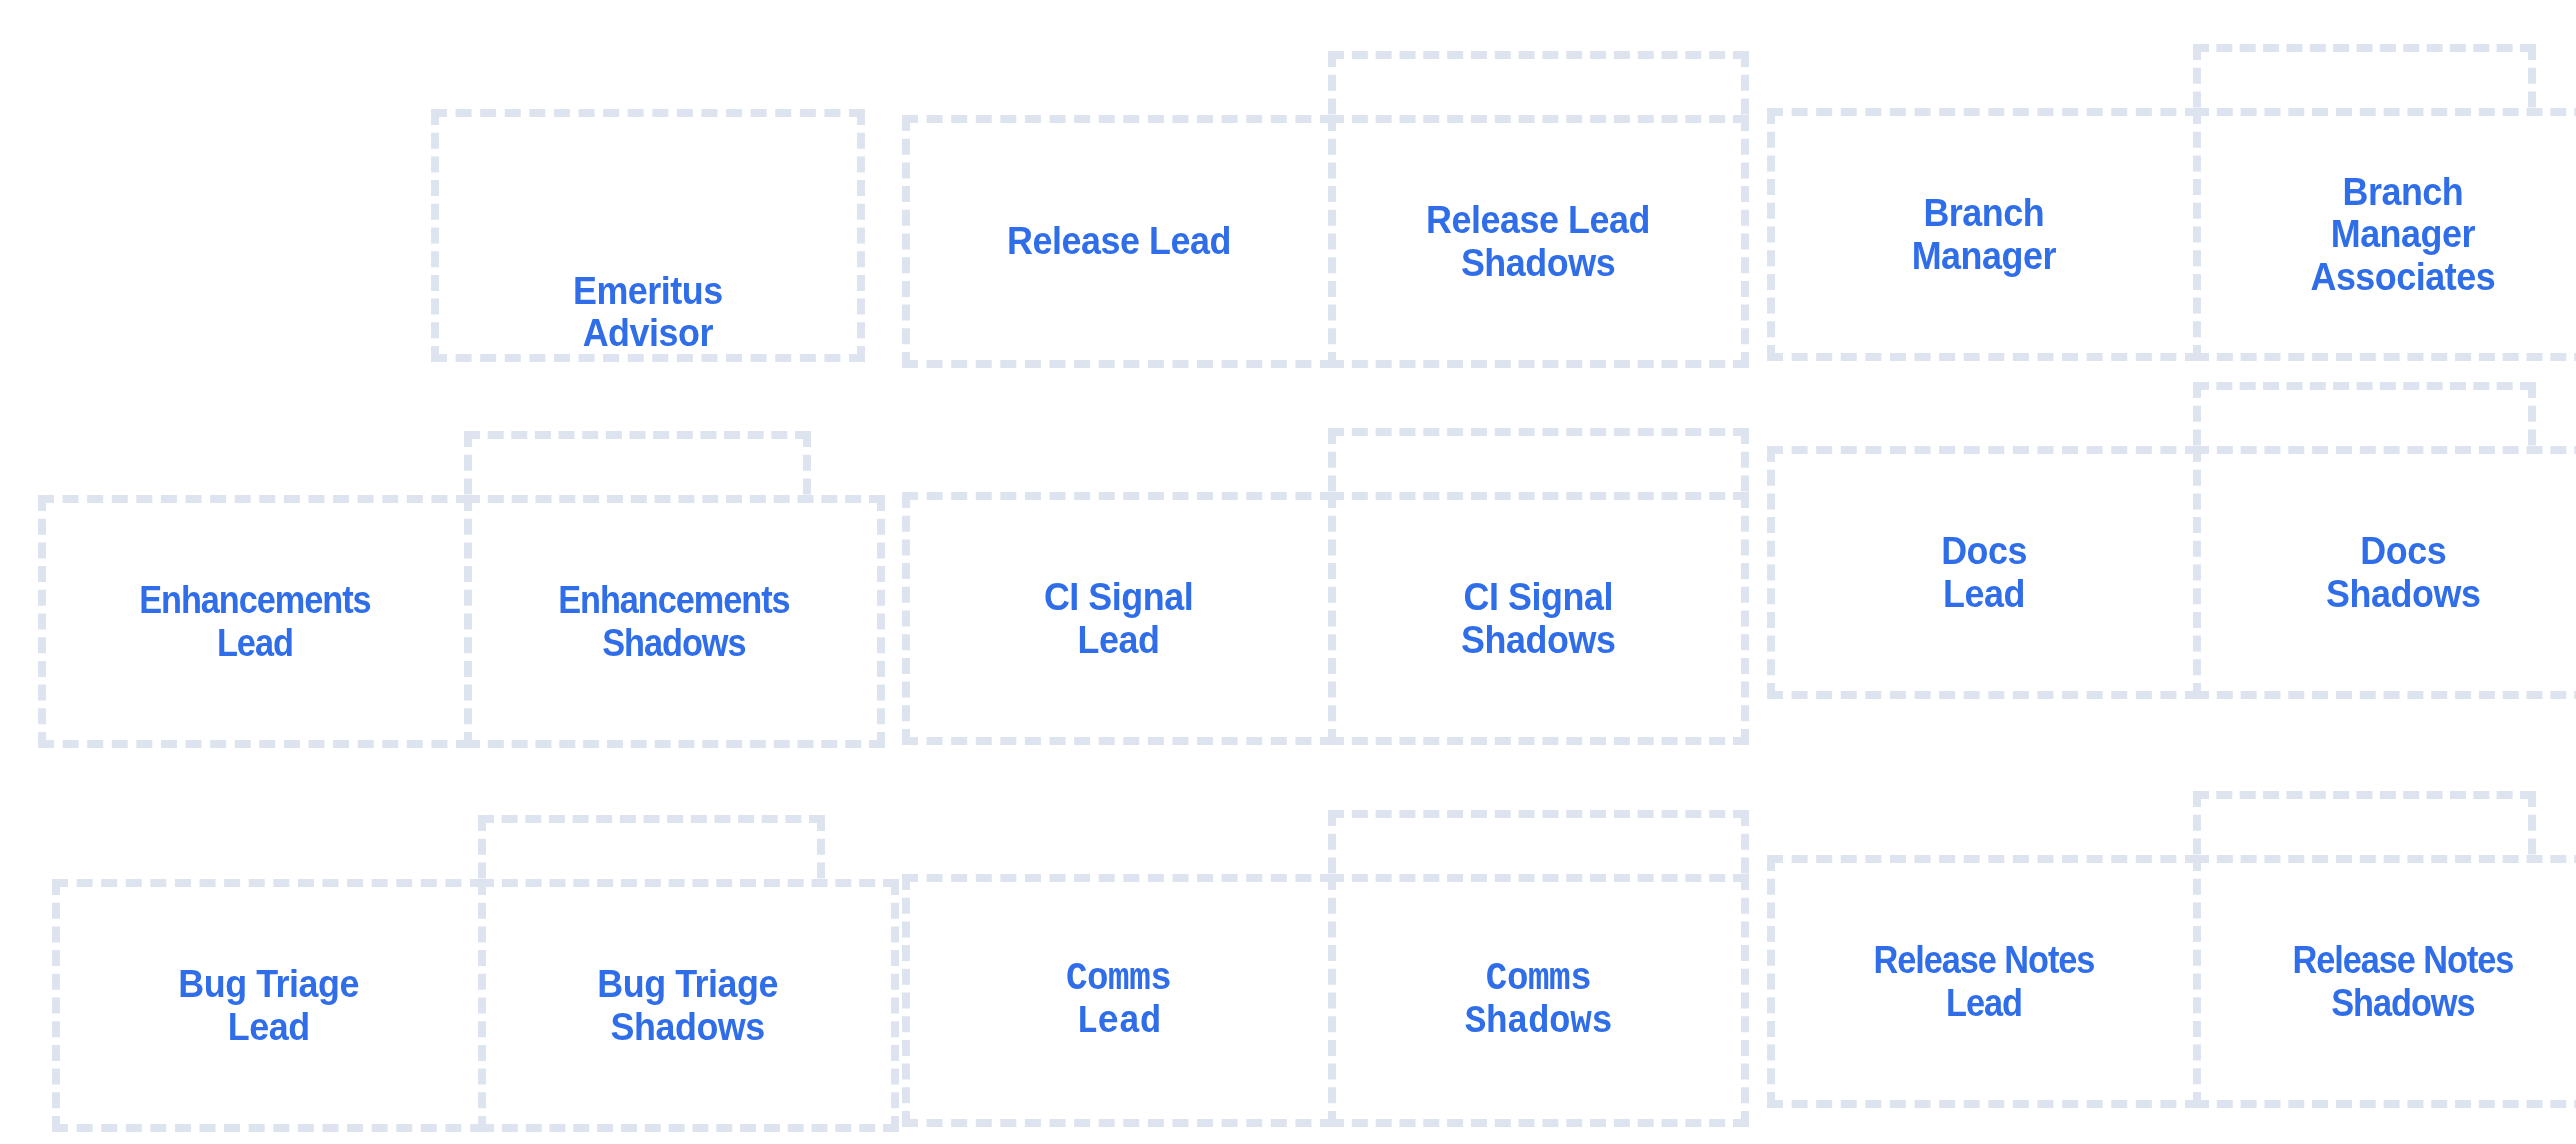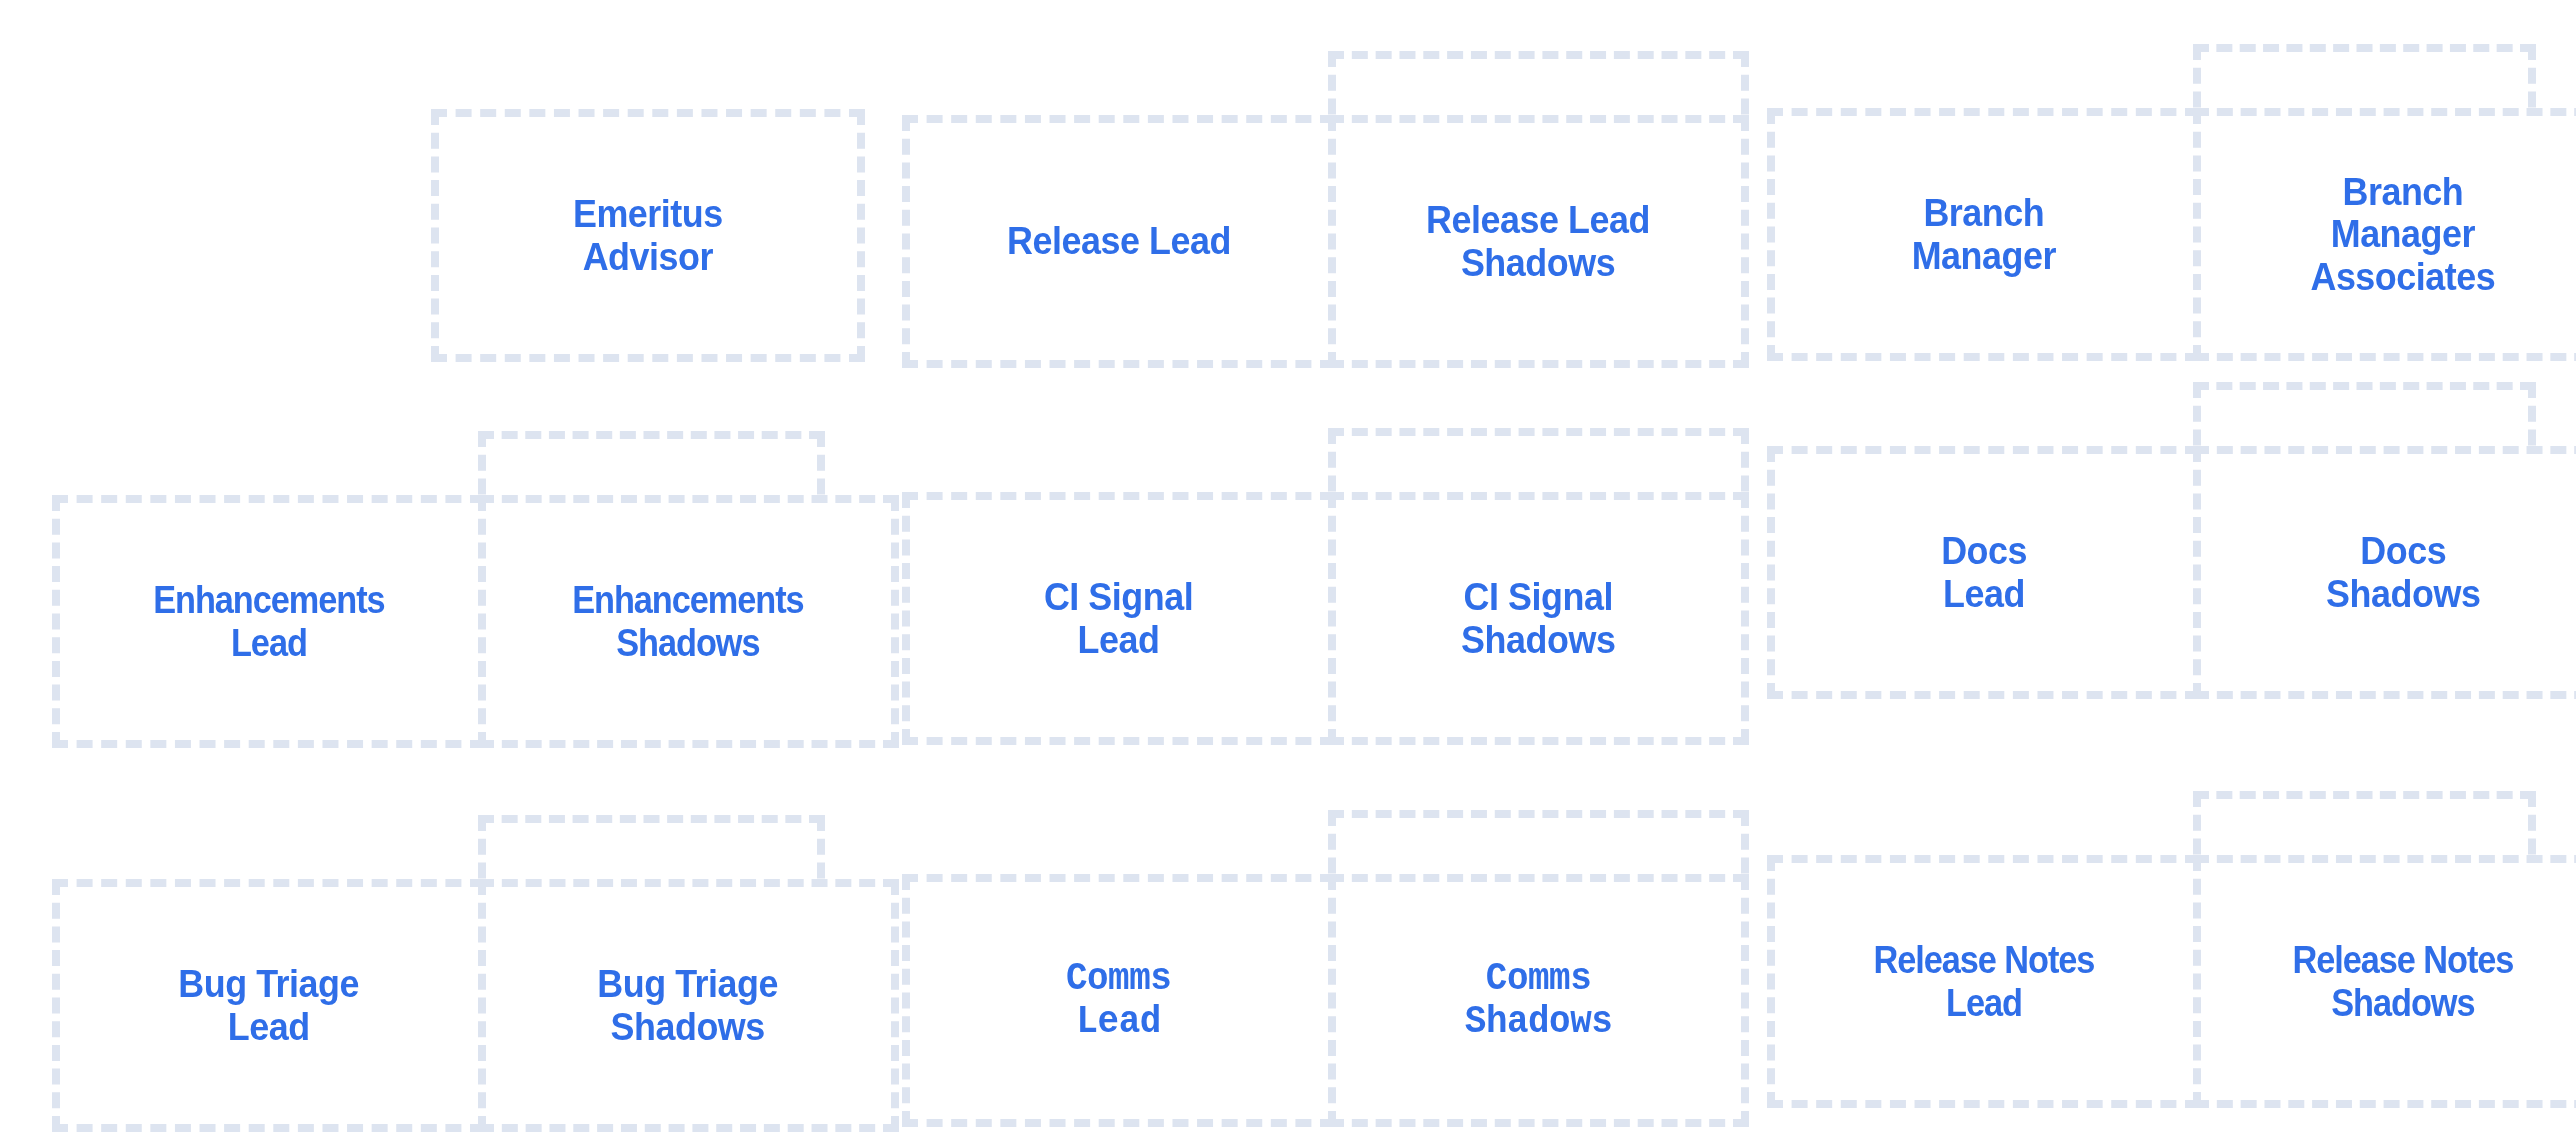--- a/index.html
+++ b/index.html
@@ -56,20 +56,21 @@
     left: -8.4px;
     top: 56px;
     width: 421px;
     height: 253px;
   }
   
   .card.solo {
     position: absolute;
     width: 434px;
     height: 253px;
+    align-items: flex-end;
   }
 
   .card-label {
     color: #2f6ee8;
     font-weight: bold;
     font-size: 39px;
     line-height: 1.08;
     letter-spacing: -0.5px;
     white-space: pre-line;
     padding: 0 3.4px;
@@ -103,21 +104,21 @@
       <div class="card lead" style="border-color: rgb(221, 228, 240);">
         <div class="card-label" style="color: rgb(47, 110, 232);">Branch
 Manager</div>
       </div>
       <div class="card nested" style="border-color: rgb(221, 228, 240);">
         <div class="card-label" style="color: rgb(47, 110, 232);">Branch
 Manager
 Associates</div>
       </div>
     </div>
-    <div class="group" style="left: 478px; top: 431px; width: 347px; height: 253px; border-color: rgb(221, 228, 240);">
+    <div class="group" style="left: 464px; top: 431px; width: 347px; height: 253px; border-color: rgb(221, 228, 240);">
       <div class="card lead" style="border-color: rgb(221, 228, 240);">
         <div class="card-label wide" style="color: rgb(47, 110, 232);">Enhancements
 Lead</div>
       </div>
       <div class="card nested" style="border-color: rgb(221, 228, 240);">
         <div class="card-label wide" style="color: rgb(47, 110, 232);">Enhancements
 Shadows</div>
       </div>
     </div>
     <div class="group" style="left: 1328px; top: 428px; width: 421px; height: 253px; border-color: rgb(221, 228, 240);">

